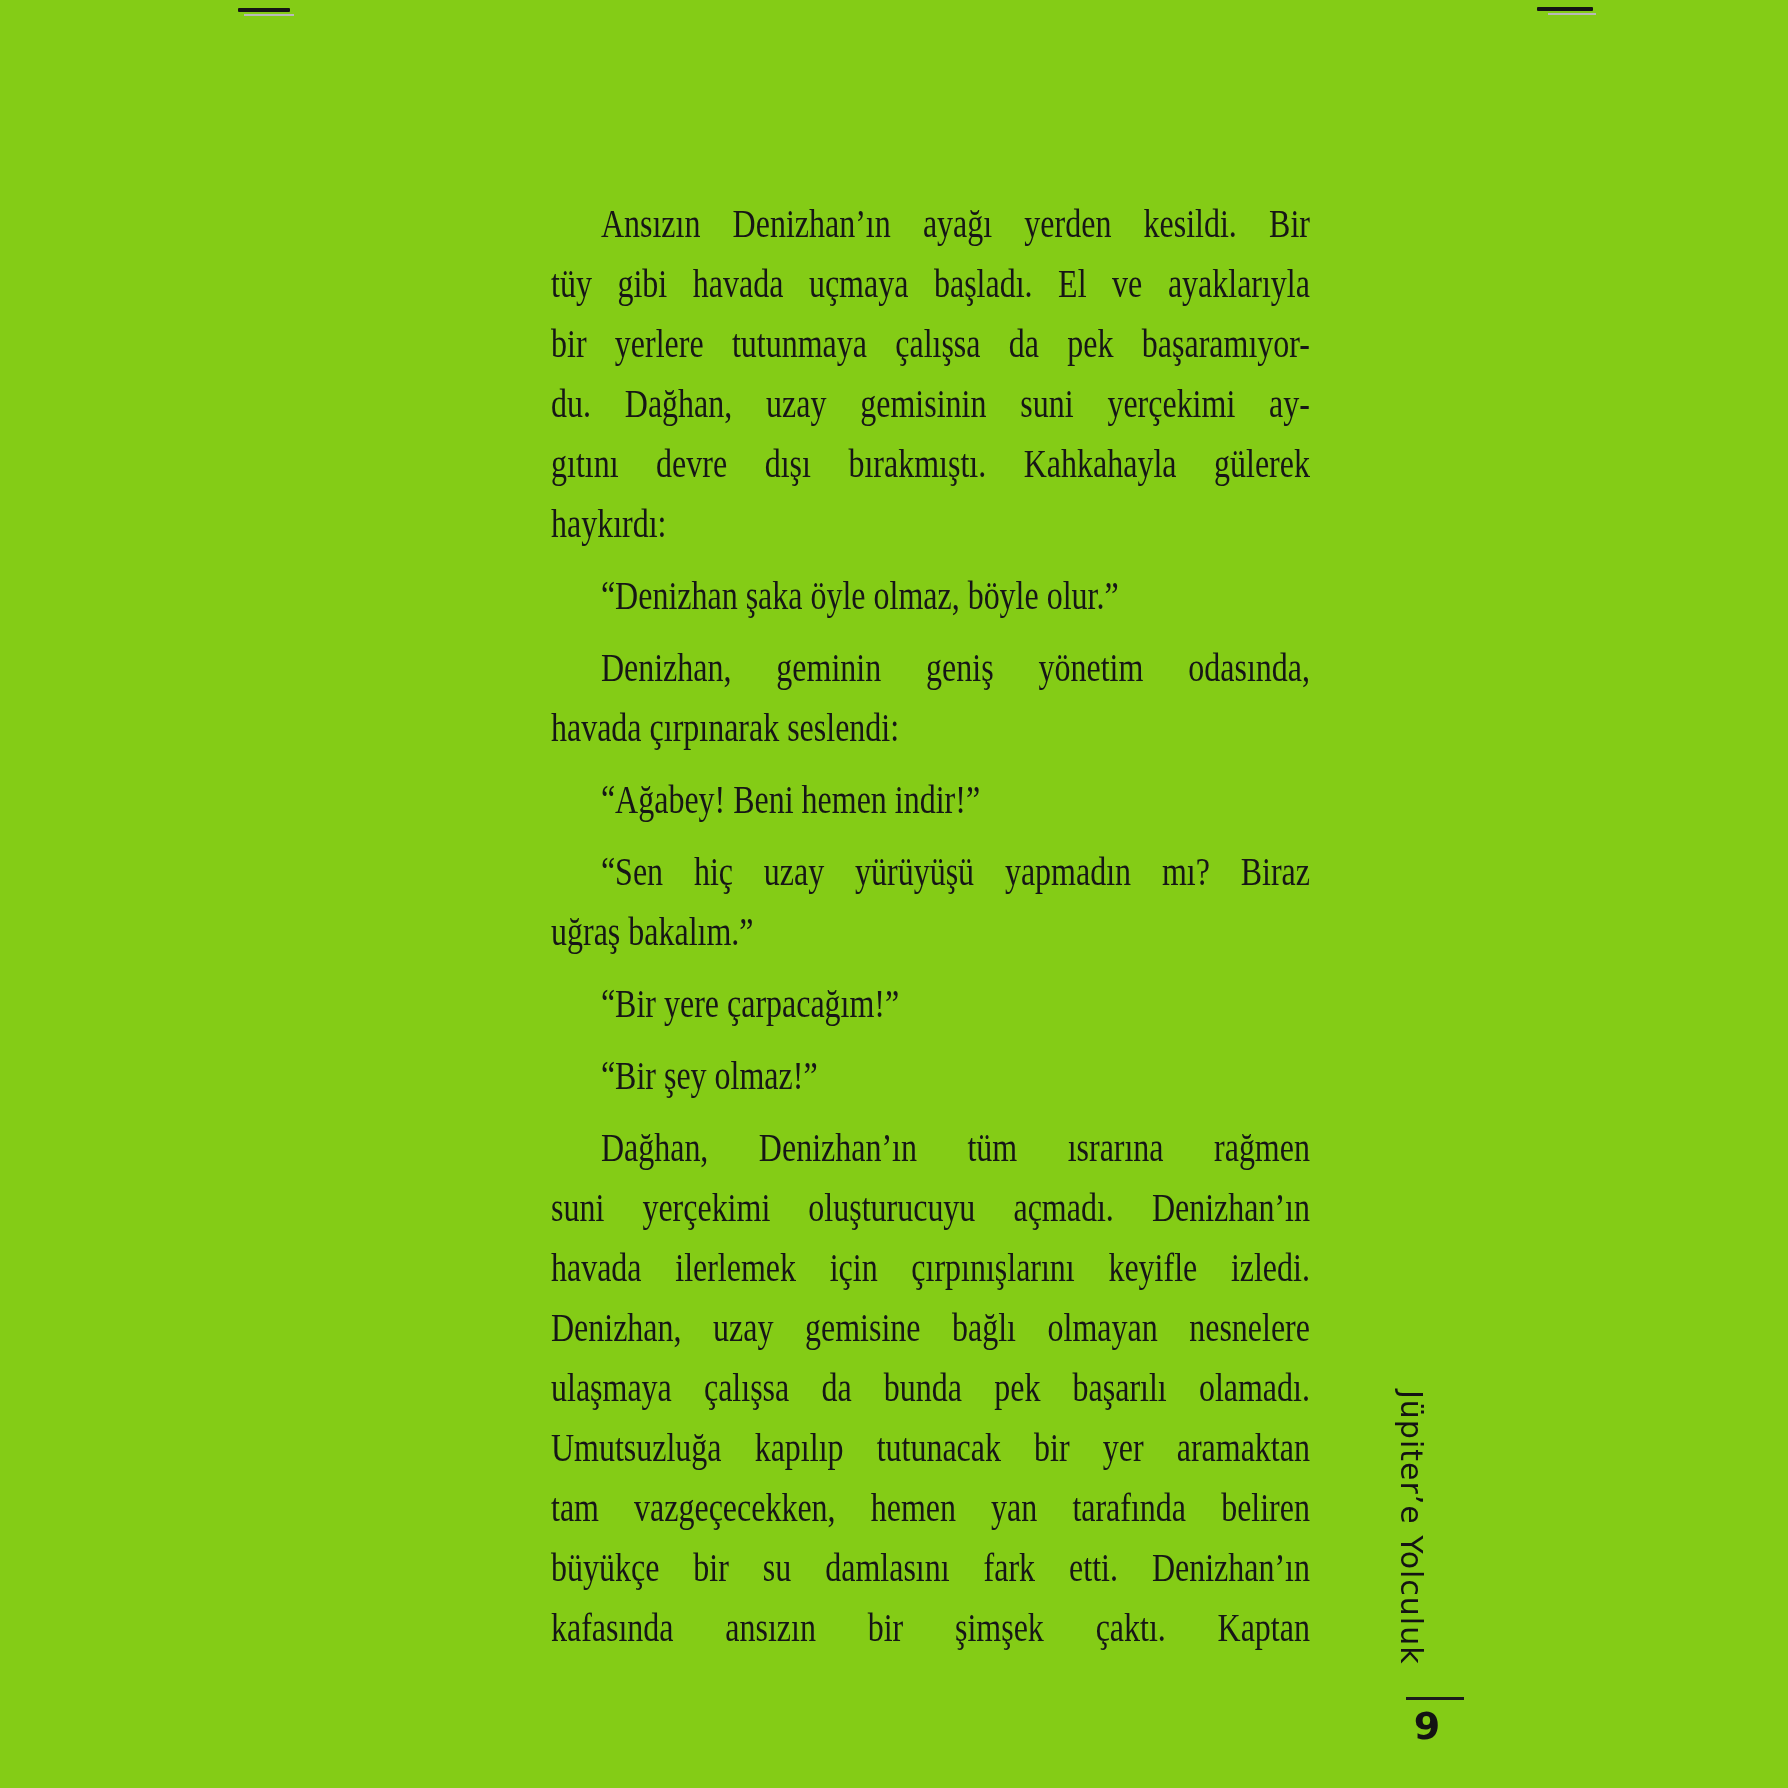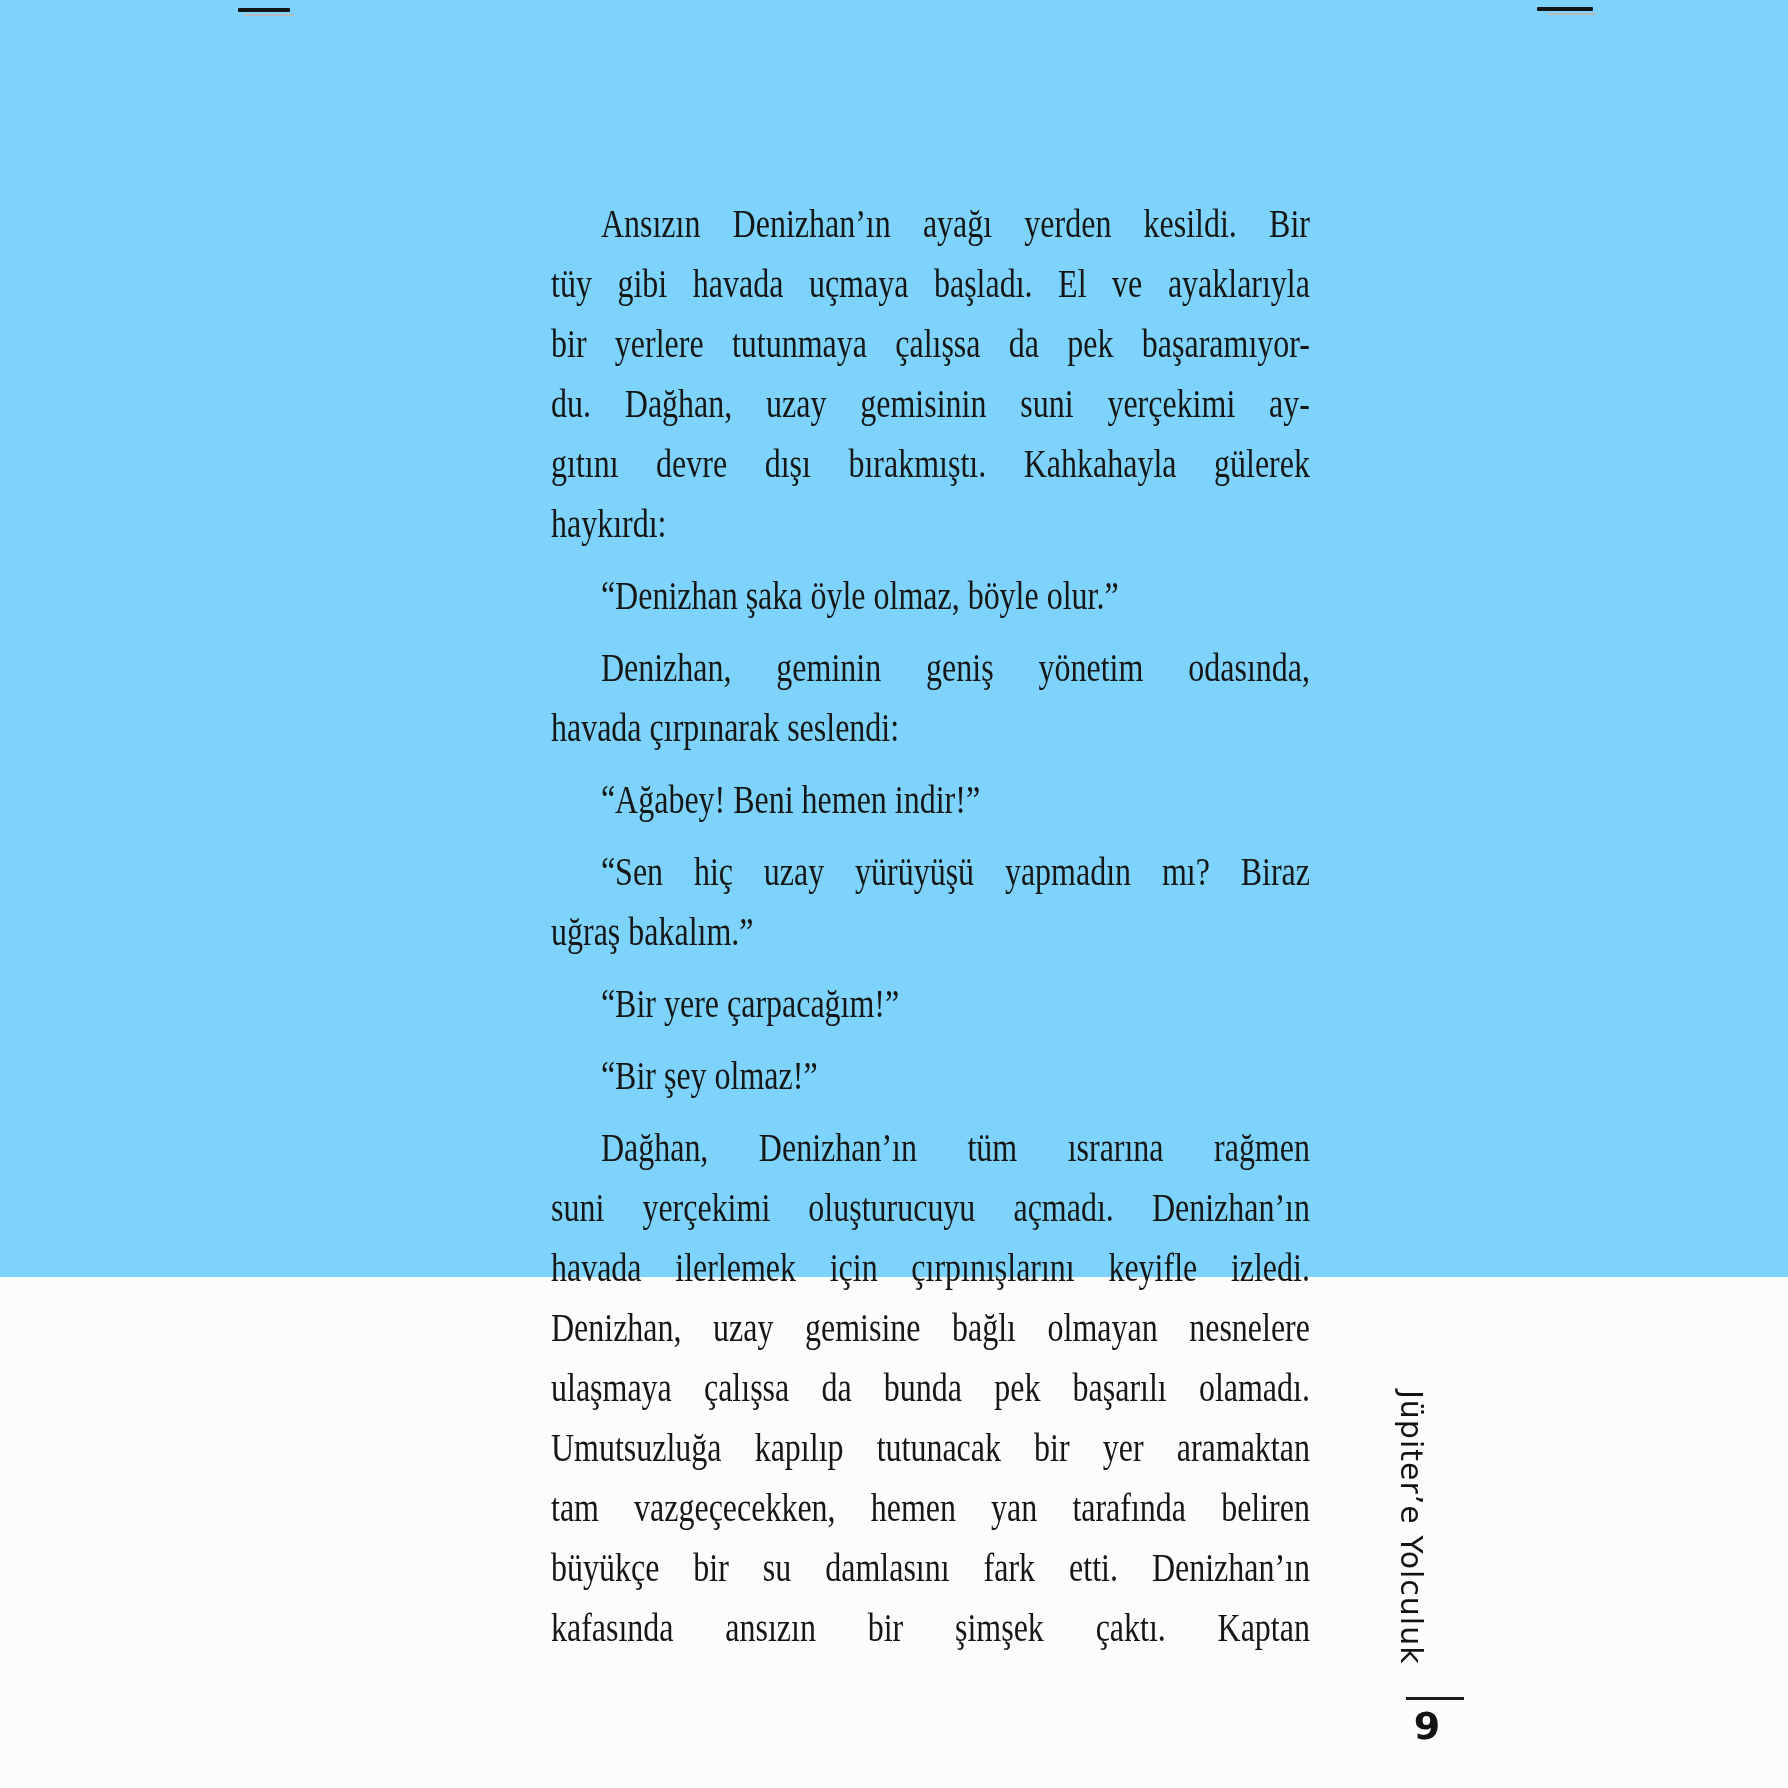--- a/index.html
+++ b/index.html
@@ -7,22 +7,22 @@
     padding: 0;
     width: 1788px;
     height: 1788px;
     background: #fcfcfb;
     overflow: hidden;
     font-family: "Liberation Serif", "DejaVu Serif", serif;
   }
   .page {
     position: relative;
     width: 1788px;
-    height: 1277px;
-    background: #7dd3fc;
+    height: 1788px;
+    background: #84cc16;
     color: #161616;
   }
 
   
   .mark { position: absolute; }
   .mark .dark { display: block; height: 4px; background: #141414; border-radius: 1px; }
   .mark .lite { display: block; height: 2px; background: #b9b9b9; margin-top: 2px; }
   .mark-left  { left: 238px;  top: 8px; width: 52px; }
   .mark-left  .lite { margin-left: 6px;  width: 50px; }
   .mark-right { left: 1537px; top: 7px; width: 56px; }

